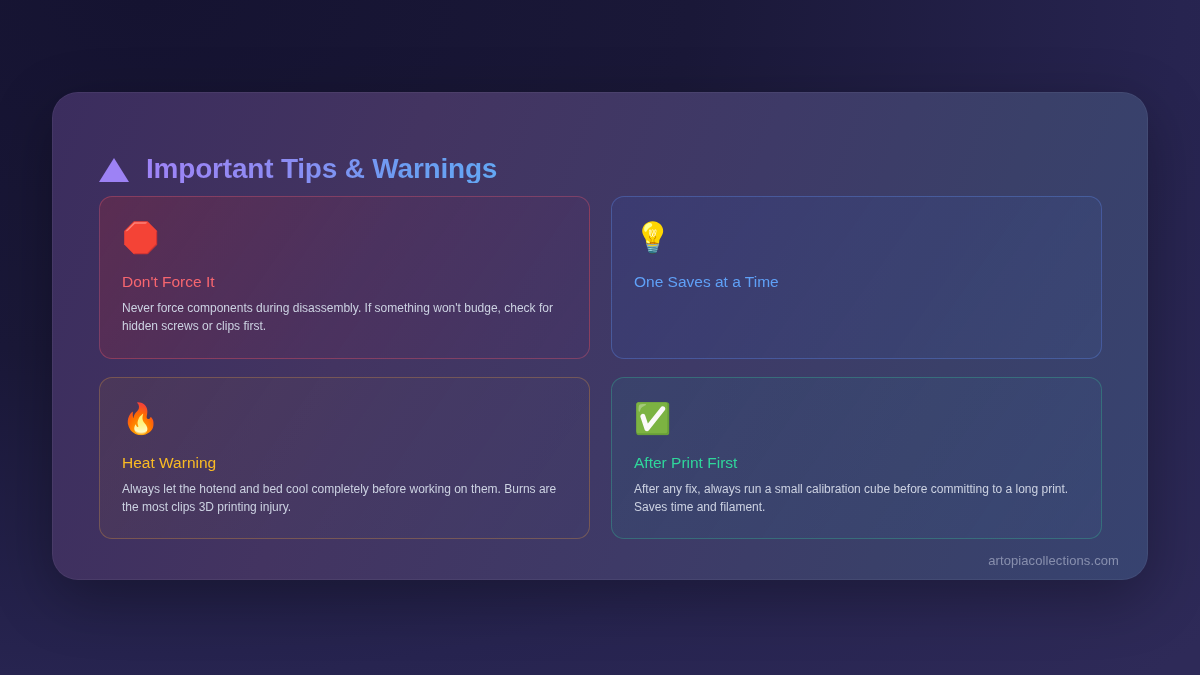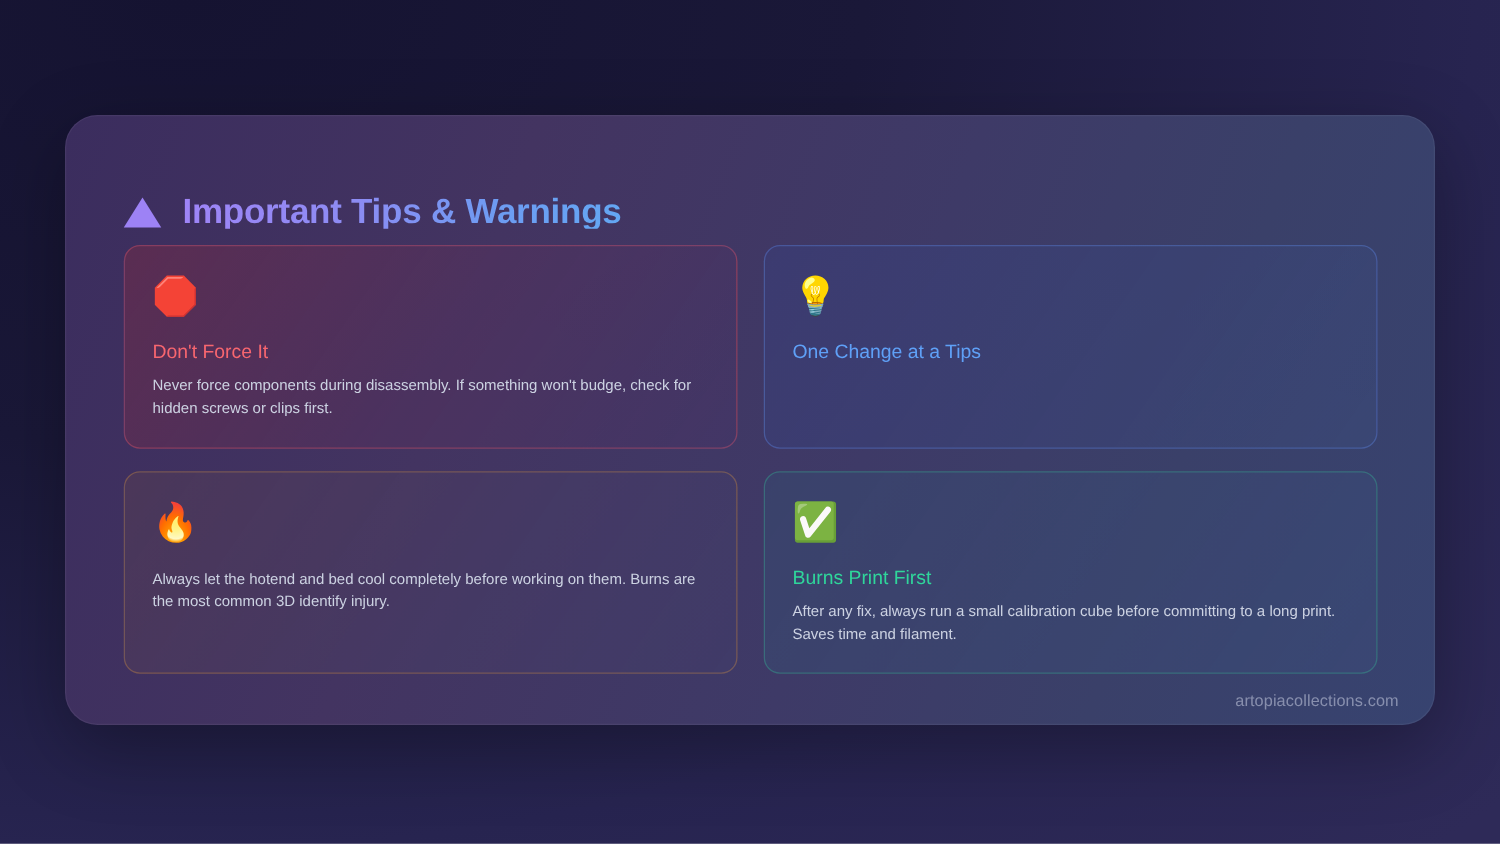--- a/index.html
+++ b/index.html
@@ -157,31 +157,32 @@
   <div class="card-grid">
 
     <div class="tip-card red">
       <span class="card-icon">🛑</span>
       <h2 class="card-title red">Don't Force It</h2>
       <p class="card-body">Never force components during disassembly. If something won't budge, check for hidden screws or clips first.</p>
     </div>
 
     <div class="tip-card blue">
       <span class="card-icon">💡</span>
-      <h2 class="card-title blue">One Change at a Tips</h2>
+      <h2 class="card-title blue">One Saves at a Time</h2>
     </div>
 
     <div class="tip-card amber">
       <span class="card-icon">🔥</span>
-      <p class="card-body">Always let the hotend and bed cool completely before working on them. Burns are the most common 3D identify injury.</p>
+      <h2 class="card-title amber">Heat Warning</h2>
+      <p class="card-body">Always let the hotend and bed cool completely before working on them. Burns are the most clips 3D printing injury.</p>
     </div>
 
     <div class="tip-card green">
       <span class="card-icon">✅</span>
-      <h2 class="card-title green">Burns Print First</h2>
+      <h2 class="card-title green">After Print First</h2>
       <p class="card-body">After any fix, always run a small calibration cube before committing to a long print. Saves time and filament.</p>
     </div>
 
   </div>
 
   <div class="watermark">artopiacollections.com</div>
 
 </div>
 
 </body></html>

